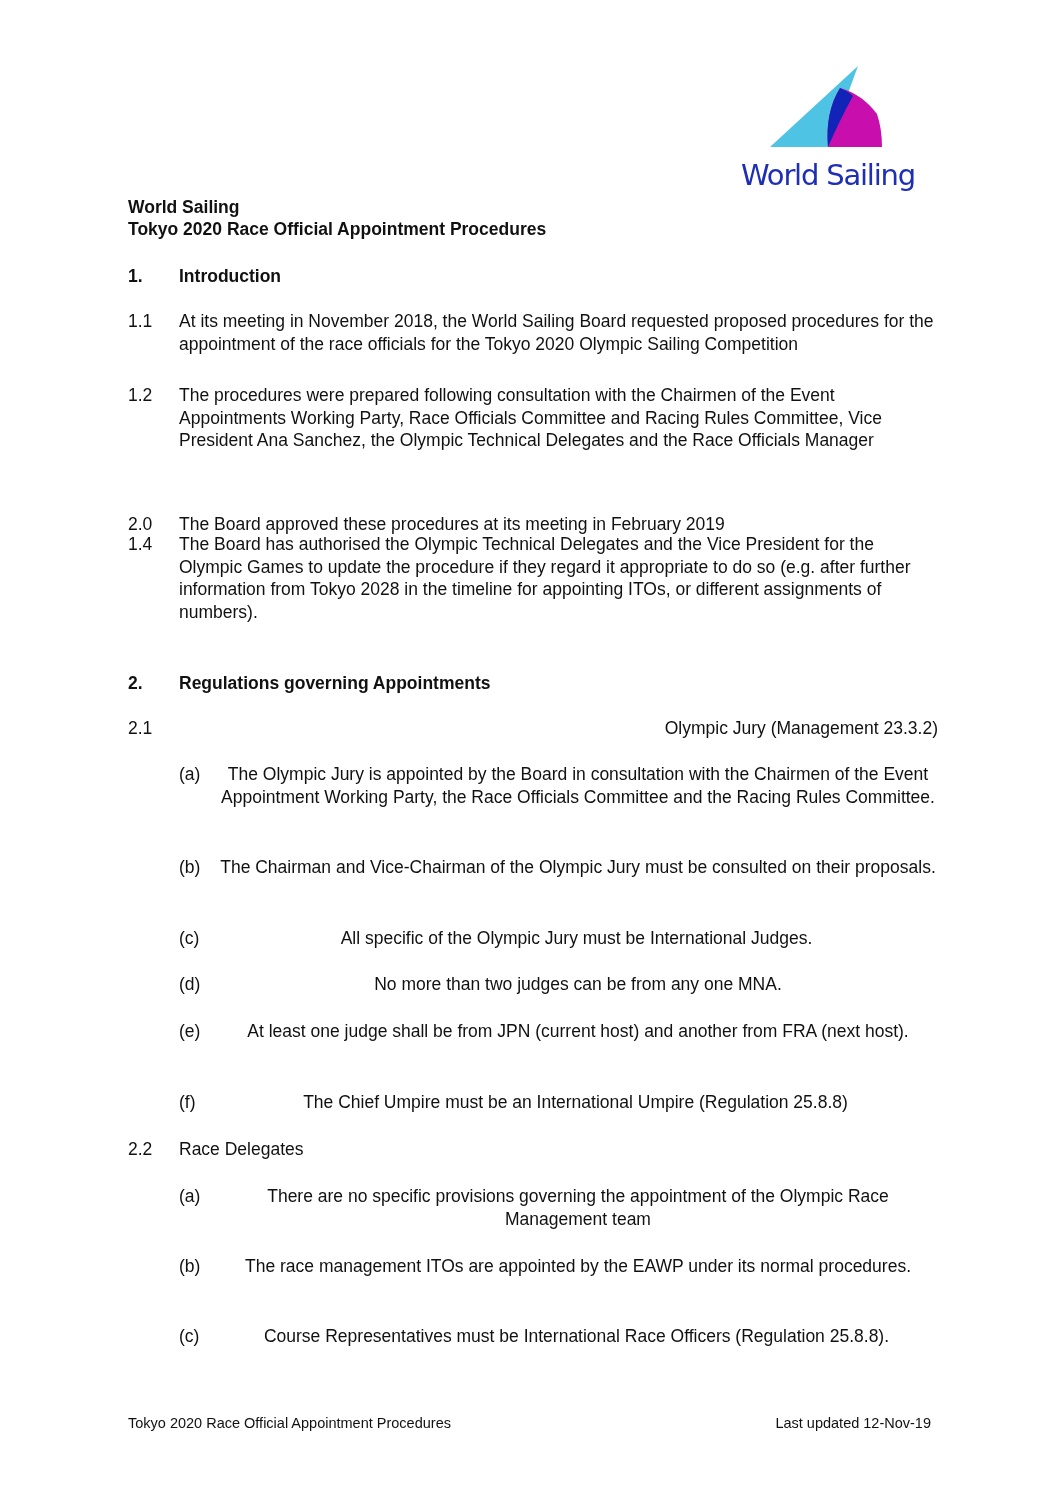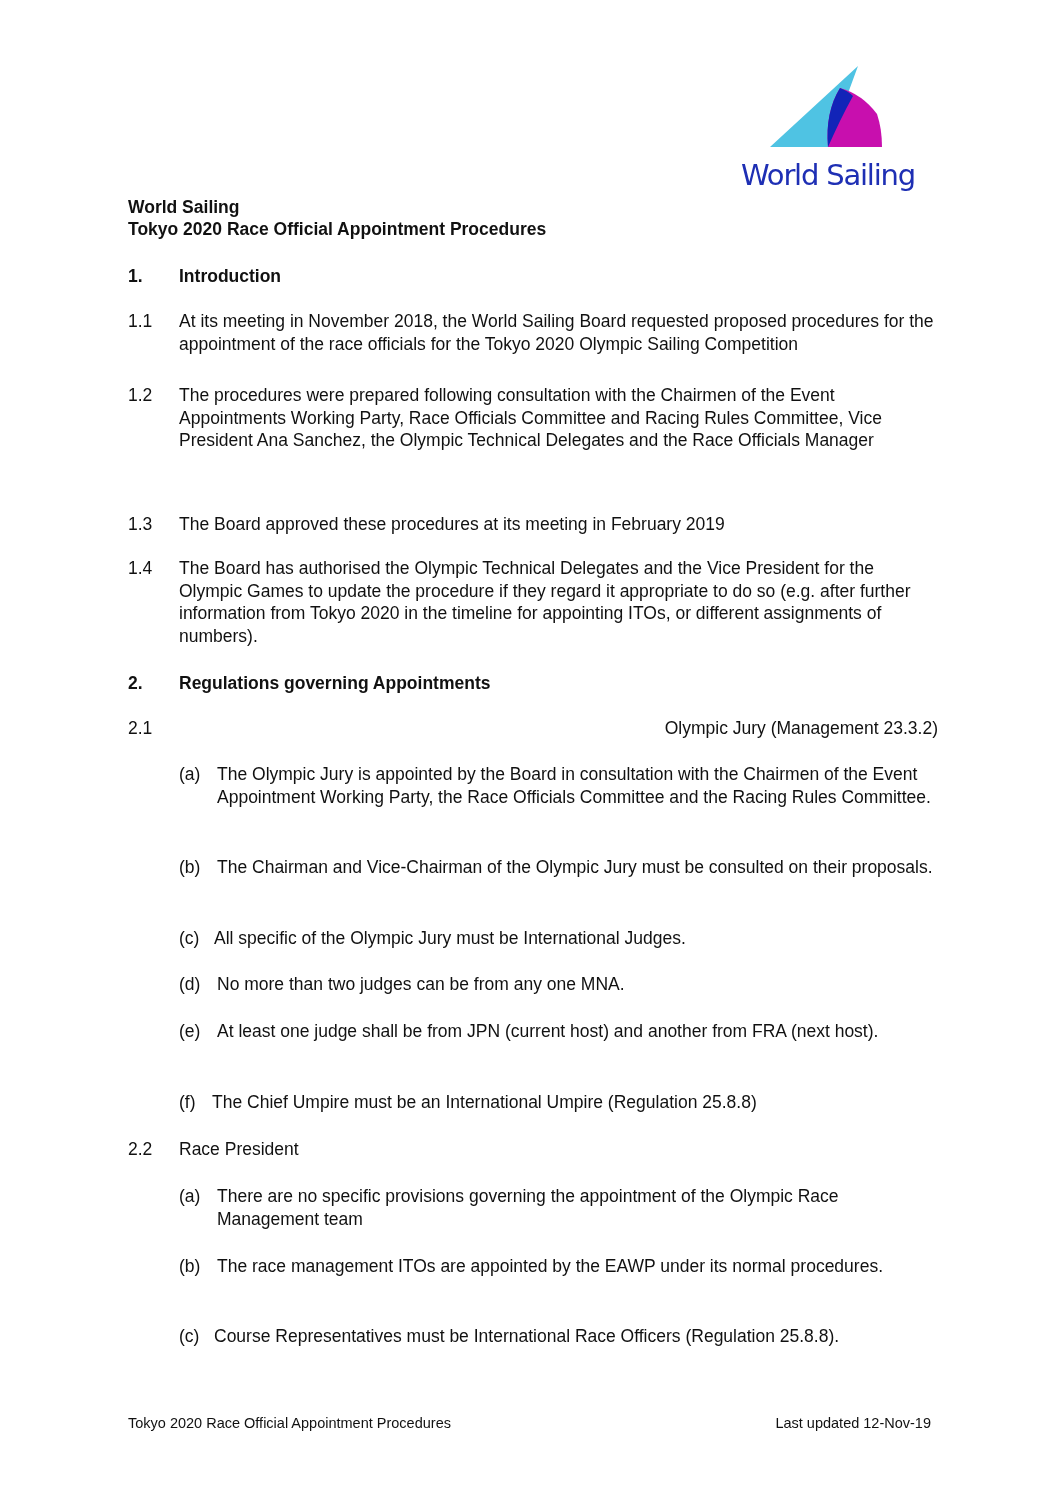--- a/index.html
+++ b/index.html
@@ -14,21 +14,21 @@
     font-family: "DejaVu Sans", sans-serif; font-size: 29px; color: #1e2fb4;
     letter-spacing: -1.2px; font-weight: normal; line-height: 34px;
   }
   .doc-title { position: absolute; left: 128px; top: 196px; font-weight: bold; font-size: 17.5px; line-height: 22px; }
   .block { position: absolute; left: 128px; width: 810px; font-size: 17.5px; line-height: 22.5px; }
   .num { position: absolute; left: 0; top: 0; }
   .txt { margin-left: 51px; }
   .heading { font-weight: bold; }
   .sub { position: absolute; left: 179px; width: 760px; font-size: 17.5px; line-height: 22.5px; }
   .sub .lbl { position: absolute; left: 0; top: 0; }
-  .sub .txt2 { margin-left: 38px; }
+  .sub .txt2 { margin-left: 38px; text-align: center; }
   .footer { position: absolute; top: 1414px; font-size: 14.5px; line-height: 18px; }
 </style>
 </head>
 <body>
 
 <div class="logo">
   <svg width="212" height="94" viewBox="0 0 212 94">
     <polygon points="48,83 136,2 125,32 112,50 106,83" fill="#4fc3e3"></polygon>
     <path d="M106,83 Q130,55 158,83 Z" fill="#c80fae"></path>
     <path d="M106,83 C104,60 108,40 118,24 Q140,30 155,50 Q160,65 160,83 Z" fill="#c80fae"></path>
@@ -51,27 +51,27 @@
   <span class="num">1.1</span>
   <div class="txt">At its meeting in November 2018, the World Sailing Board requested proposed procedures for the appointment of the race officials for the Tokyo 2020 Olympic Sailing Competition</div>
 </div>
 
 <div class="block" style="top:384px;">
   <span class="num">1.2</span>
   <div class="txt">The procedures were prepared following consultation with the Chairmen of the Event Appointments Working Party, Race Officials Committee and Racing Rules Committee, Vice President Ana Sanchez, the Olympic Technical Delegates and the Race Officials Manager</div>
 </div>
 
 <div class="block" style="top:513px;">
-  <span class="num">1.3</span>
+  <span class="num">2.0</span>
   <div class="txt">The Board approved these procedures at its meeting in February 2019</div>
 </div>
 
-<div class="block" style="top:557px;">
+<div class="block" style="top:533px;">
   <span class="num">1.4</span>
-  <div class="txt">The Board has authorised the Olympic Technical Delegates and the Vice President for the Olympic Games to update the procedure if they regard it appropriate to do so (e.g. after further information from Tokyo 2020 in the timeline for appointing ITOs, or different assignments of numbers).</div>
+  <div class="txt">The Board has authorised the Olympic Technical Delegates and the Vice President for the Olympic Games to update the procedure if they regard it appropriate to do so (e.g. after further information from Tokyo 2028 in the timeline for appointing ITOs, or different assignments of numbers).</div>
 </div>
 
 <div class="block heading" style="top:672px;">
   <span class="num">2.</span>
   <div class="txt">Regulations governing Appointments</div>
 </div>
 
 <div class="block" style="top:717px;text-align:right;">
   <span class="num">2.1</span>
   <div class="txt">Olympic Jury (Management 23.3.2)</div>
@@ -97,21 +97,21 @@
   <span class="lbl">(e)</span>
   <div class="txt2">At least one judge shall be from JPN (current host) and another from FRA (next host).</div>
 </div>
 <div class="sub" style="top:1091px;">
   <span class="lbl">(f)</span>
   <div class="txt2" style="margin-left:33px;">The Chief Umpire must be an International Umpire (Regulation 25.8.8)</div>
 </div>
 
 <div class="block" style="top:1138px;">
   <span class="num">2.2</span>
-  <div class="txt">Race President</div>
+  <div class="txt">Race Delegates</div>
 </div>
 
 <div class="sub" style="top:1185px;">
   <span class="lbl">(a)</span>
   <div class="txt2">There are no specific provisions governing the appointment of the Olympic Race Management team</div>
 </div>
 <div class="sub" style="top:1255px;">
   <span class="lbl">(b)</span>
   <div class="txt2">The race management ITOs are appointed by the EAWP under its normal procedures.</div>
 </div>

